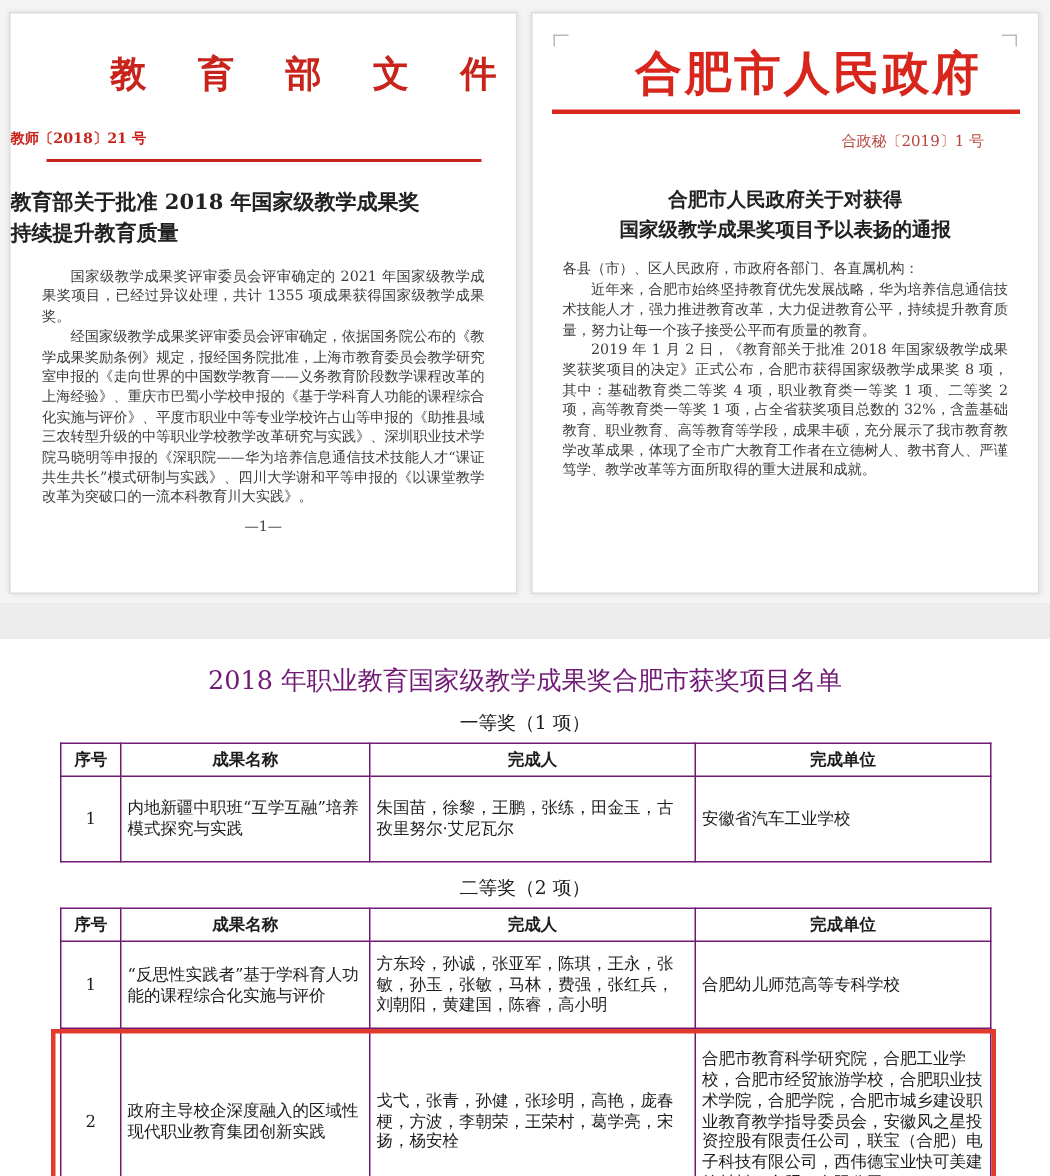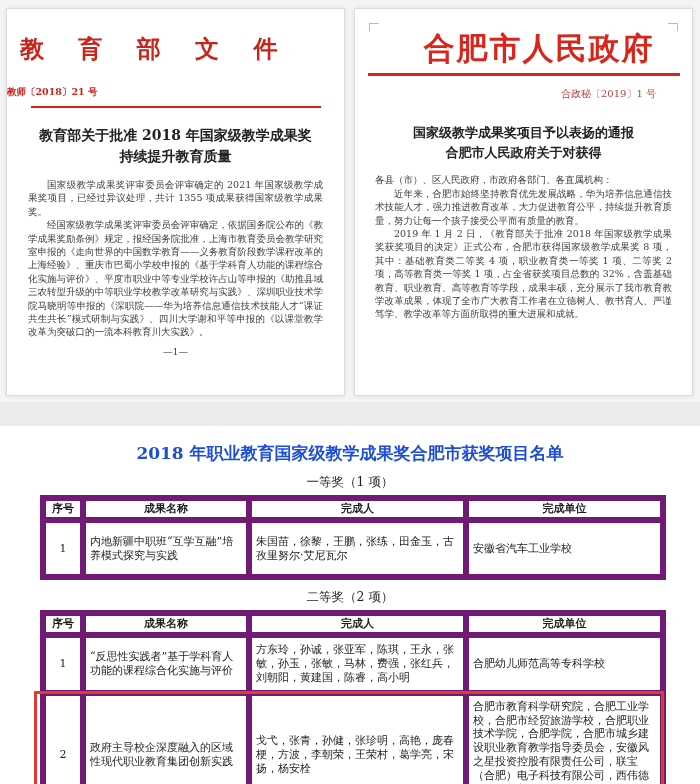--- a/index.html
+++ b/index.html
@@ -4,49 +4,49 @@
 <style>
   * { margin:0; padding:0; box-sizing:border-box; }
   html,body { width:700px; background:#ffffff; font-family:"DejaVu Serif","Liberation Serif",serif; }
   body { height:784px; position:relative; overflow:hidden; }
 
   
   .top-row { display:flex; background:#f4f4f4; padding:8px 6px 6px 6px; gap:9px; height:402px; }
   .page { background:#ffffff; border:1px solid #dcdcdc; box-shadow:0 0 4px rgba(0,0,0,.10); width:339px; height:388px; position:relative; overflow:hidden; }
 
   
-  .doc-header-left { margin-top:24px; text-align:left; color:#c9241c; font-size:24px; font-weight:bold; letter-spacing:13px; text-indent:13px; }
+  .doc-header-left { margin-top:24px; text-align:right; color:#c9241c; font-size:24px; font-weight:bold; letter-spacing:13px; text-indent:13px; }
   .doc-num-left { margin-top:21px; text-align:left; color:#c9241c; font-size:9.5px;font-weight:bold; }
   .red-rule-left { width:290px; height:2px; background:#c9241c; margin:7px auto 0 auto; }
-  .doc-title { margin-top:17px; text-align:center; font-weight:bold; color:#222; font-size:14px; line-height:1.5; }
+  .doc-title { margin-top:17px; text-align:left; font-weight:bold; color:#222; font-size:14px; line-height:1.5; }
   .doc-body { margin:11px 21px 0 21px; font-size:9.5px; line-height:13.4px; color:#3c3c3c; text-align:justify; }
   .doc-body p { text-indent:2em; }
   .page-num { text-align:center; font-size:9.5px; color:#444; margin-top:7px; }
 
   
   .doc-header-right { margin-top:19px; text-align:center; color:#d8261d; font-size:31px; font-weight:bold; font-family:"Liberation Sans","DejaVu Sans",sans-serif; letter-spacing:2px;padding-left:31px; }
   .red-rule-right { width:312px; height:3px; background:#d8261d; margin:3px auto 0 auto; }
   .doc-num-right { margin-top:11px; text-align:right; padding-right:36px; color:#b5433a; font-size:10px; }
   .doc-title-right { margin-top:22px; text-align:center; font-weight:bold; color:#222; font-size:13px; line-height:1.55; font-family:"Liberation Sans","DejaVu Sans",sans-serif; }
   .doc-body-right { margin:10px 20px 0 20px; font-size:9.5px; line-height:13.4px; color:#3c3c3c; text-align:justify; }
   .doc-body-right p.indent { text-indent:2em; }
   .crop-mark { position:absolute; width:10px; height:8px; border-color:#b9b9b9; }
   .crop-tl { left:14px; top:14px; border-left:1px solid #b9b9b9; border-top:1px solid #b9b9b9; border-color:#b9b9b9; }
   .crop-tr { right:14px; top:14px; border-right:1px solid #b9b9b9; border-top:1px solid #b9b9b9; }
 
   
   .band { height:24px; background:#ececec; }
 
   
   .table-area { background:#ffffff; padding-top:16px; }
-  .tbl-title { text-align:center; font-size:17px; font-weight:bold; color:#1d4ed8; }
+  .tbl-title { text-align:center; font-size:17px; font-weight:normal; color:#701a75; }
   .grp-label { text-align:center; font-size:12.5px; color:#1d1d1d; margin-top:9px; margin-bottom:4px; }
   .tbl-wrap { position:relative; width:620px; margin:0 auto; }
   table.awards { width:620px; border-collapse:collapse; table-layout:fixed; font-size:11px; color:#1d1d1d; }
-  table.awards th, table.awards td { border:6px solid #701a75; padding:1px 4px; line-height:13.8px; vertical-align:middle; }
+  table.awards th, table.awards td { border:1px solid #701a75; padding:1px 4px; line-height:13.8px; vertical-align:middle; }
   table.awards th { font-weight:bold; text-align:center; height:22px; }
   td.c-idx { text-align:center; }
   .col-idx { width:40px; } .col-name { width:166px; } .col-people { width:217px; } .col-unit { width:197px; }
   tr.r-mid { height:57px; }
   tr.r1-t2 { height:58px; }
   tr.r2-t2 { height:124px; }
   .hl-box { position:absolute; left:-6px; right:-4px; top:81px; height:129px; border:3px solid #e23b2e; pointer-events:none; }
 </style>
 </head>
 <body>
@@ -68,22 +68,22 @@
     <div class="page-num">—1—</div>
   </div>
 
   <div class="page">
     <div class="crop-mark crop-tl"></div>
     <div class="crop-mark crop-tr"></div>
     <div class="doc-header-right">合肥市人民政府</div>
     <div class="red-rule-right"></div>
     <div class="doc-num-right">合政秘〔2019〕1 号</div>
     <div class="doc-title-right">
+      <div>合肥市人民政府关于对获得</div>
       <div>国家级教学成果奖项目予以表扬的通报</div>
-      <div>合肥市人民政府关于对获得</div>
     </div>
     <div class="doc-body-right">
       <p>各县（市）、区人民政府，市政府各部门、各直属机构：</p>
       <p class="indent">近年来，合肥市始终坚持教育优先发展战略，华为培养信息通信技术技能人才，强力推进教育改革，大力促进教育公平，持续提升教育质量，努力让每一个孩子接受公平而有质量的教育。</p>
       <p class="indent">2019 年 1 月 2 日，《教育部关于批准 2018 年国家级教学成果奖获奖项目的决定》正式公布，合肥市获得国家级教学成果奖 8 项，其中：基础教育类二等奖 4 项，职业教育类一等奖 1 项、二等奖 2 项，高等教育类一等奖 1 项，占全省获奖项目总数的 32%，含盖基础教育、职业教育、高等教育等学段，成果丰硕，充分展示了我市教育教学改革成果，体现了全市广大教育工作者在立德树人、教书育人、严谨笃学、教学改革等方面所取得的重大进展和成就。</p>
     </div>
   </div>
 
 </div>
 

